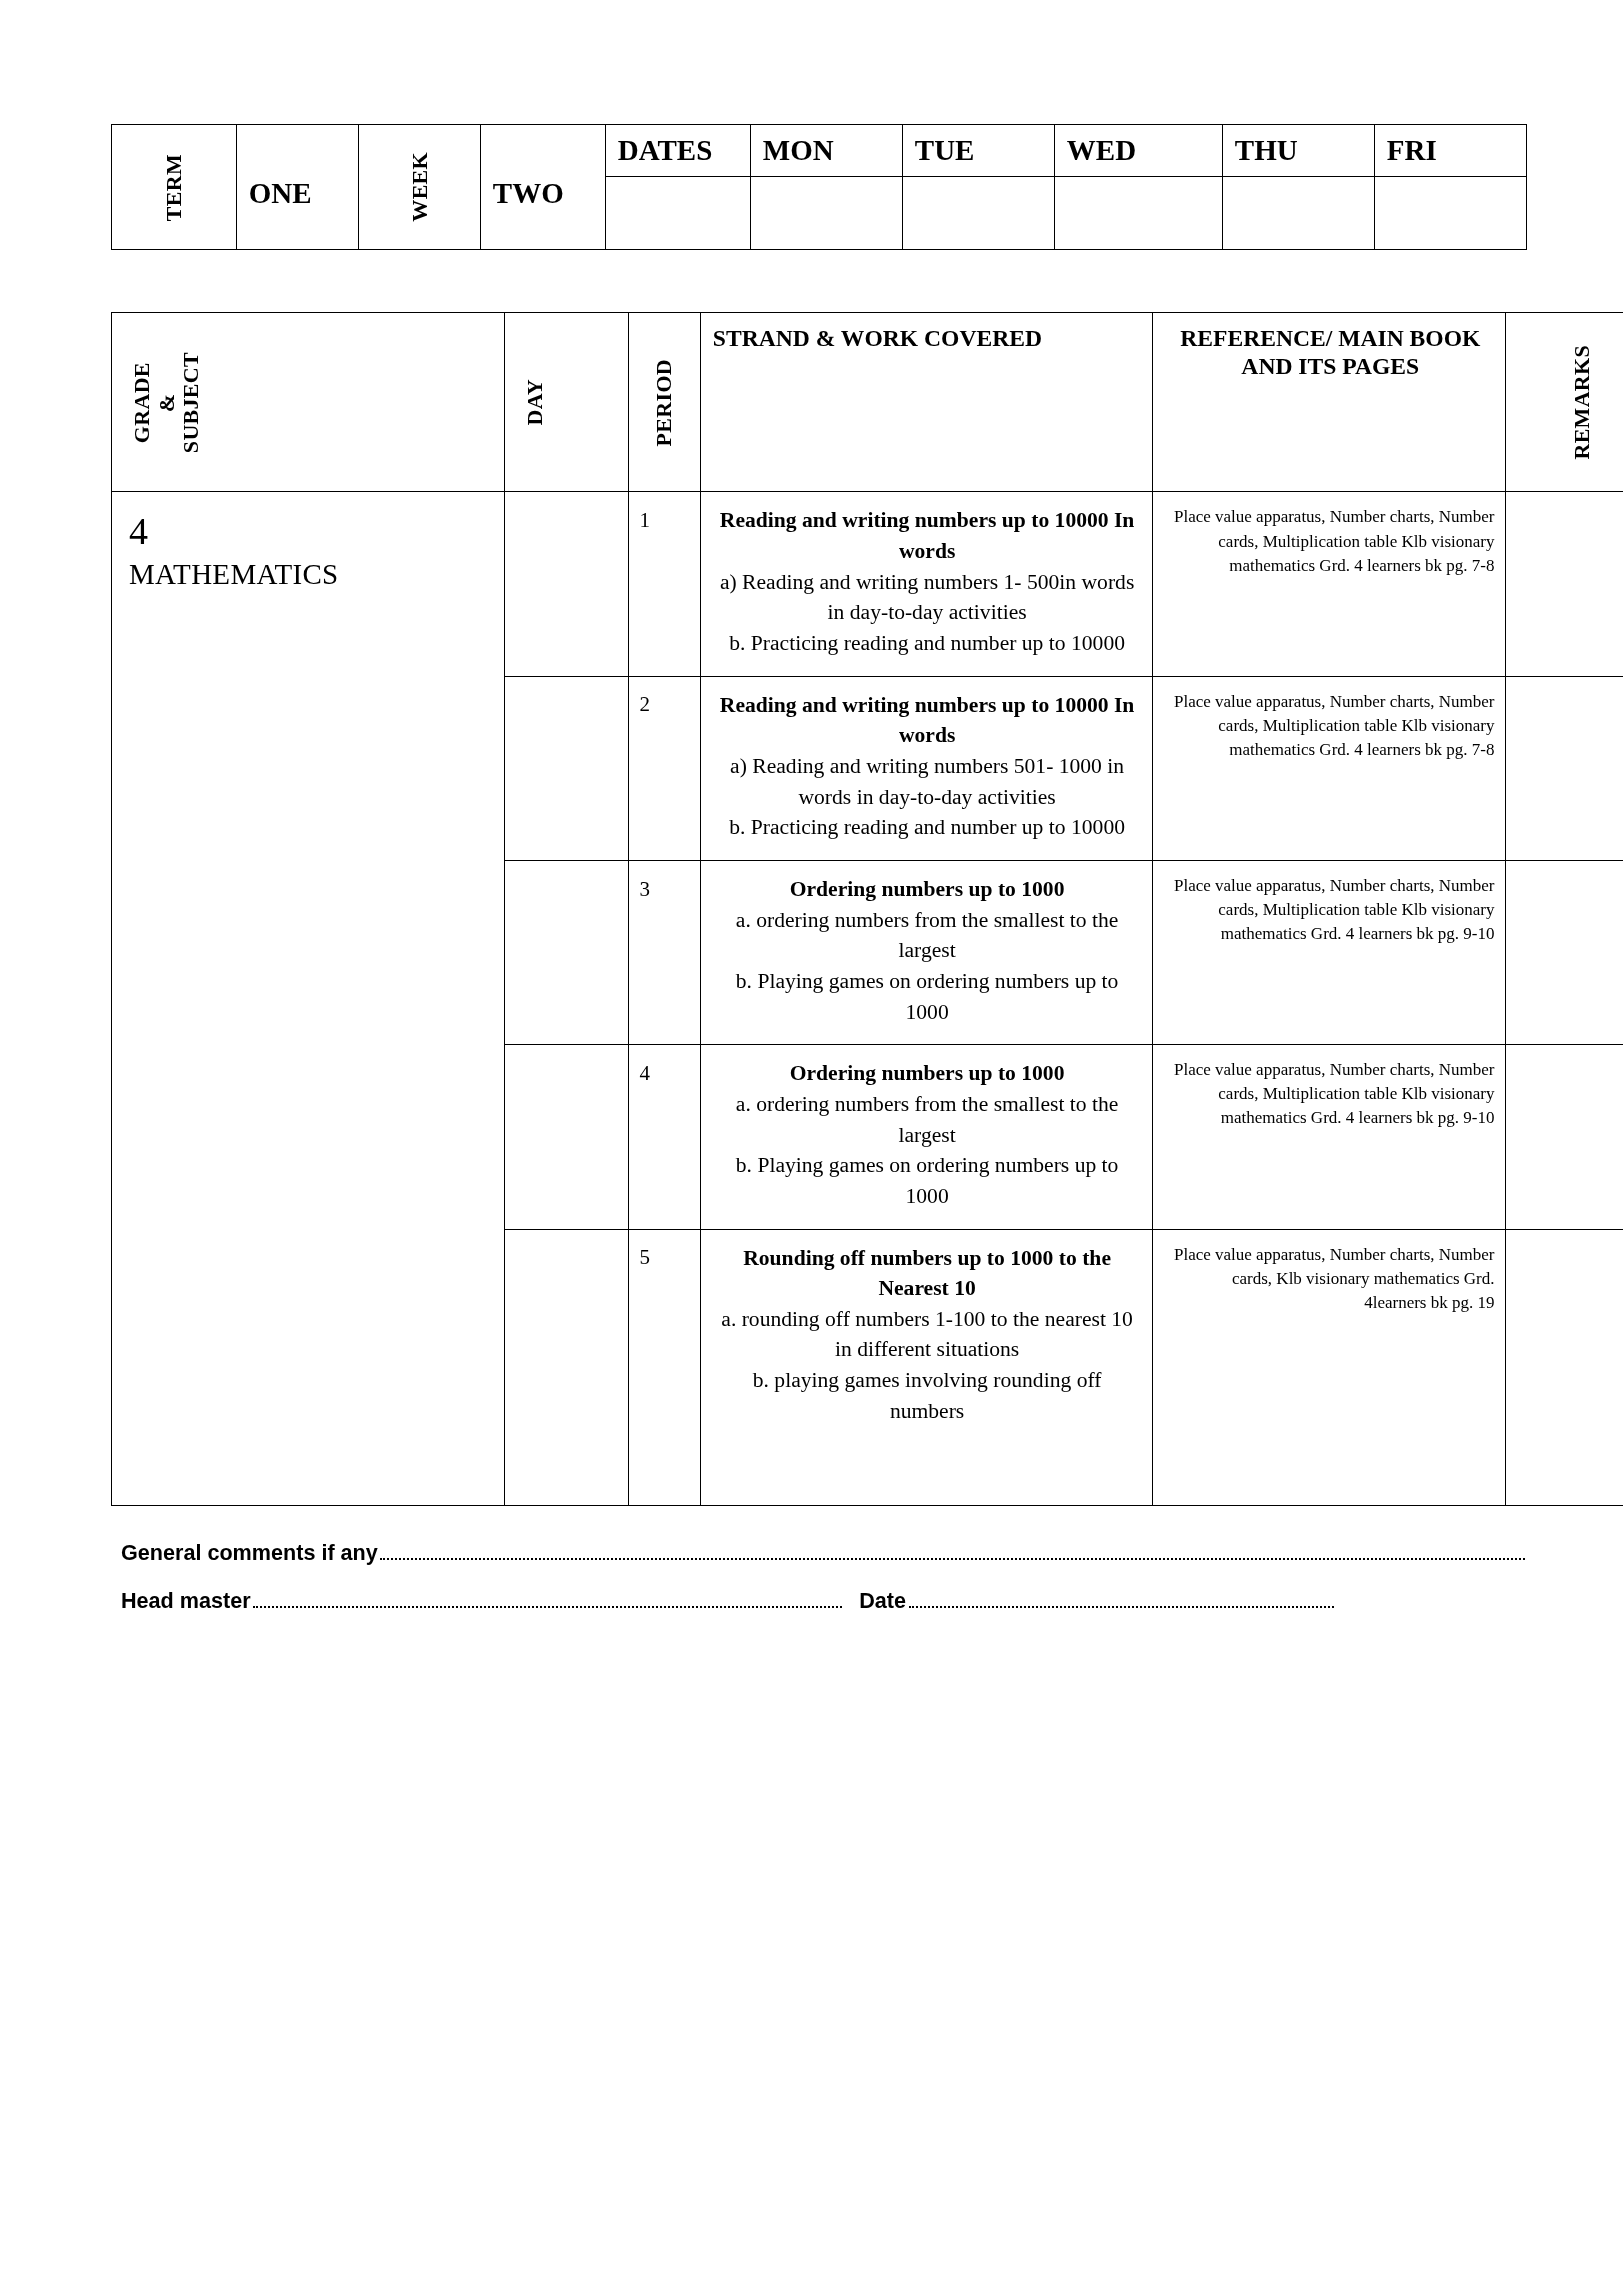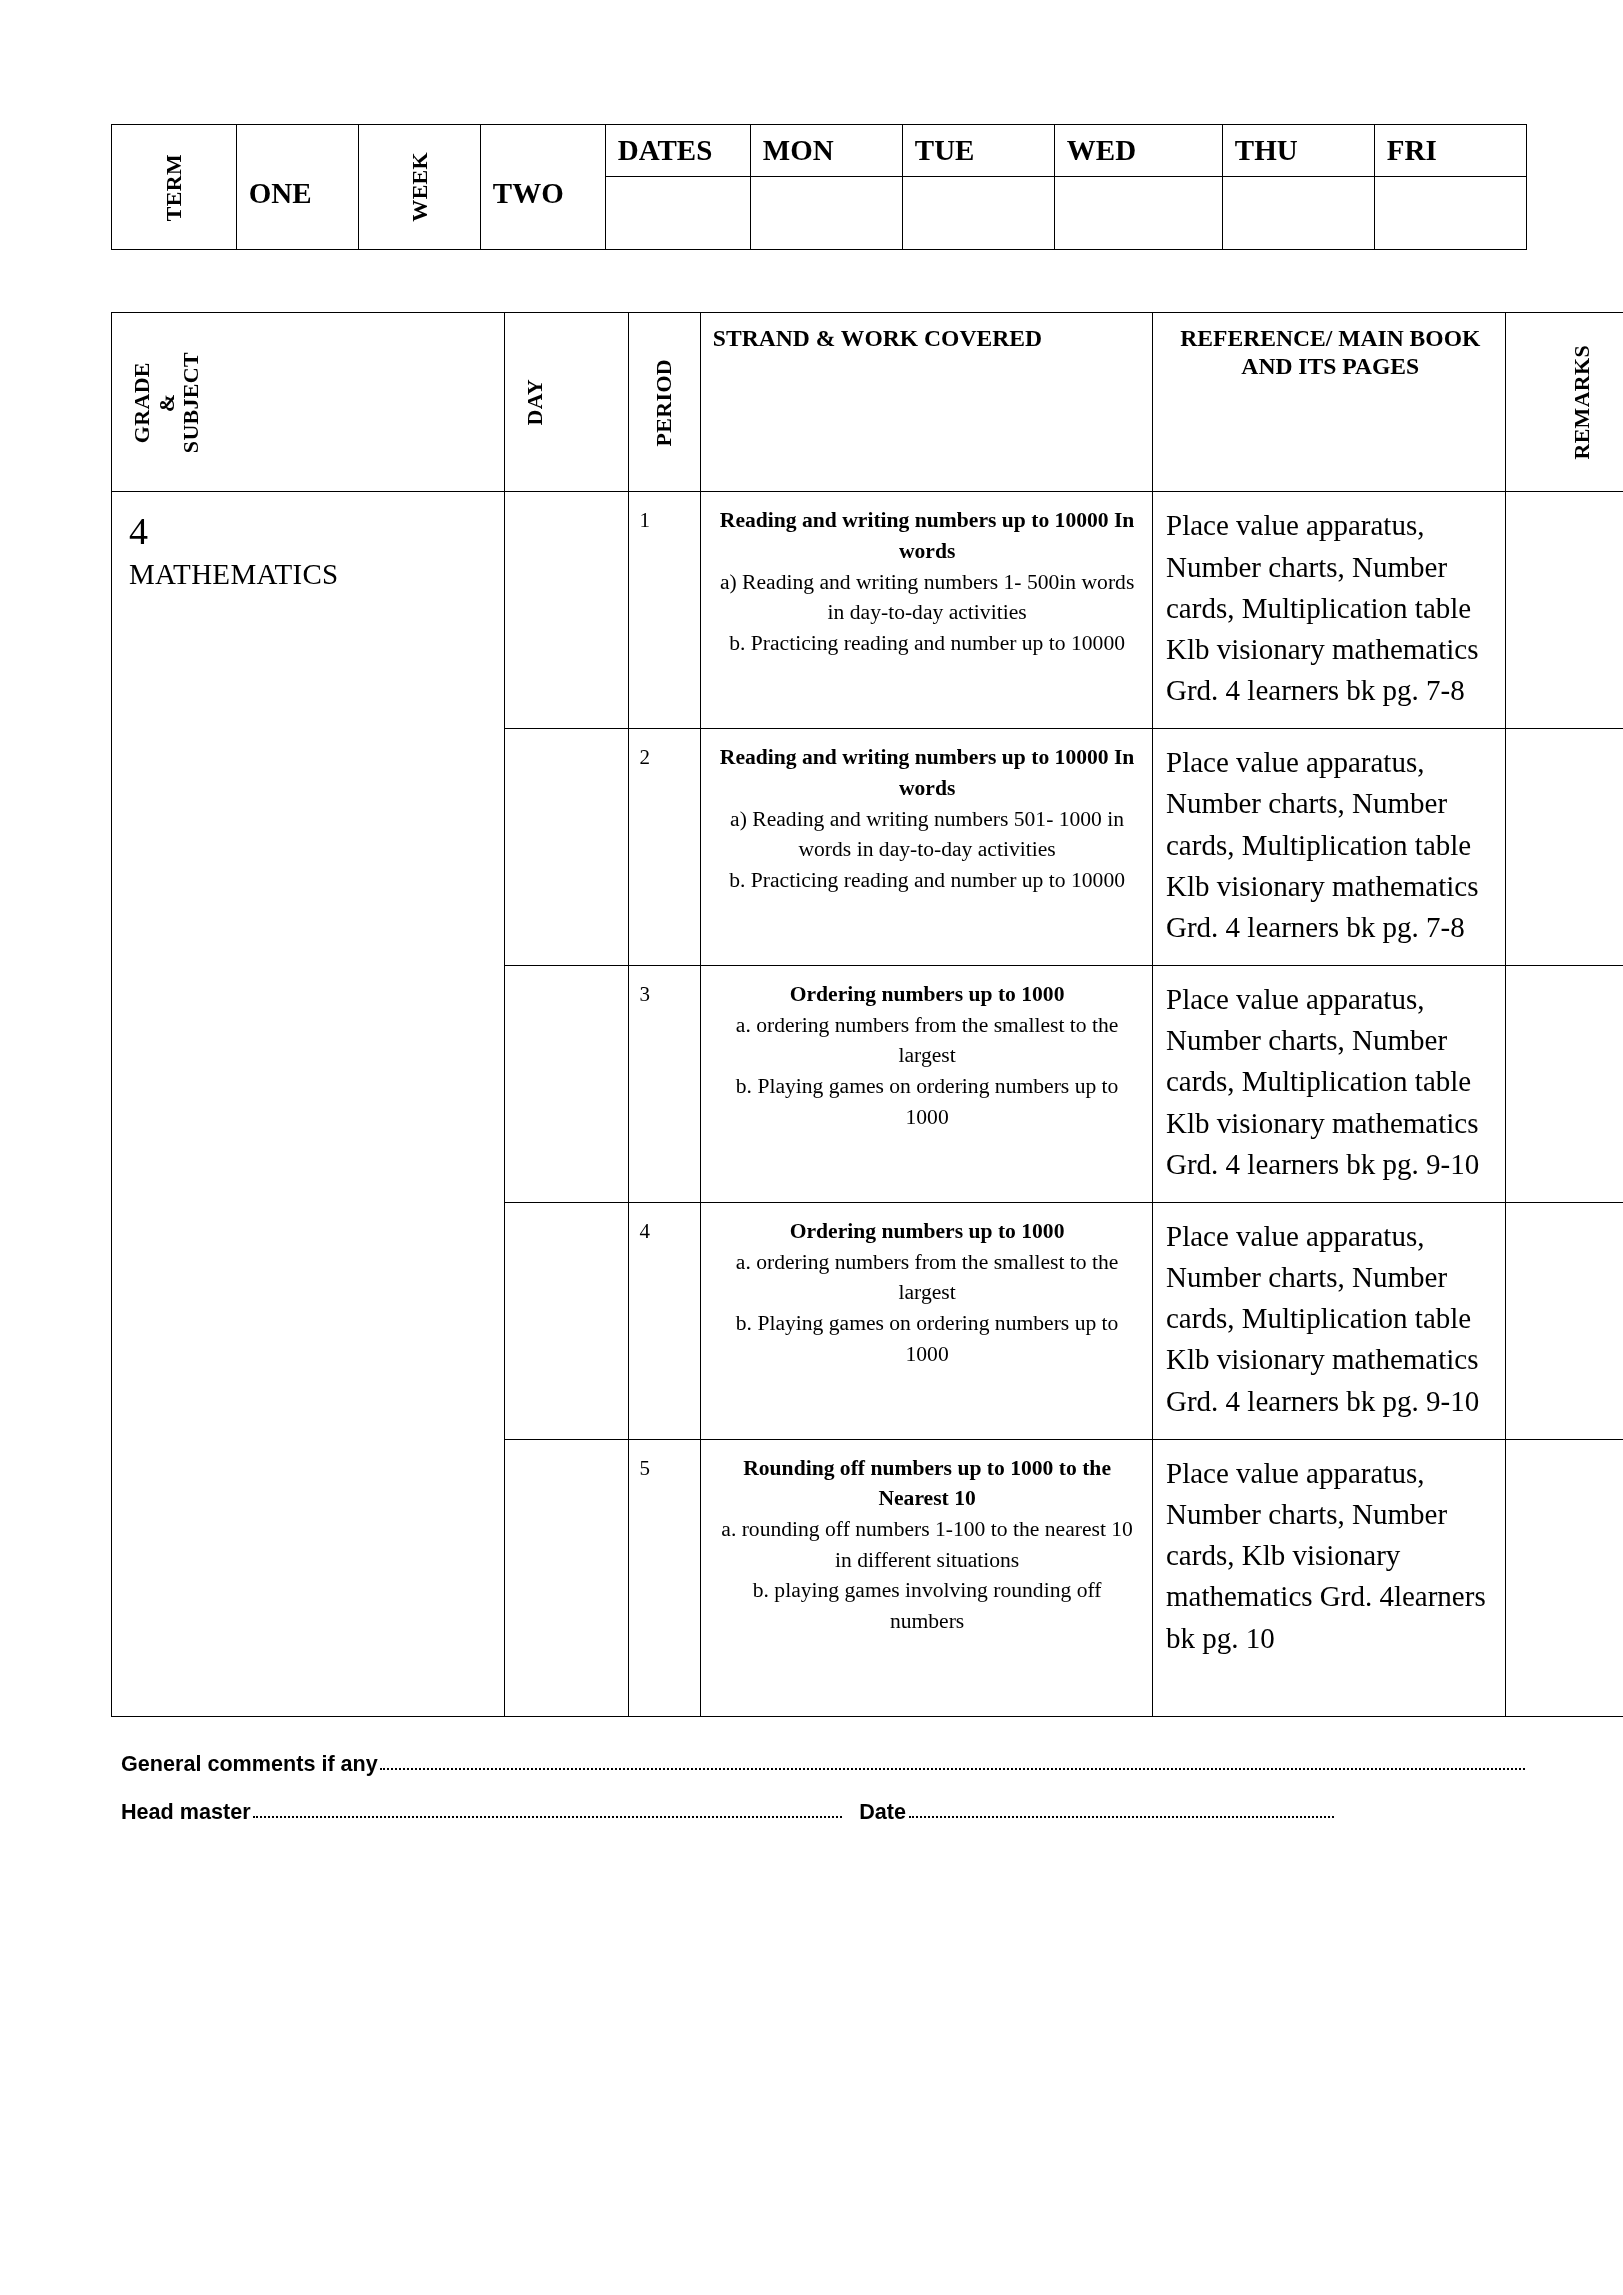--- a/index.html
+++ b/index.html
@@ -121,23 +121,24 @@
     padding: 15.7px 0 0 10.5px;
   }
   .strand-cell {
     font-size: 21.6px;
     line-height: 1.42;
     padding: 13px 11.8px 17px 13px;
     text-align: center;
   }
   .strand-cell .t { font-weight: bold; }
   .ref-cell {
-    font-size: 29px;
+    font-size: 17px;
     line-height: 1.42;
     padding: 13px 10.5px 17px 13px;
+    text-align: right;
   }
 
   
   .footer {
     margin-top: 34px;
     width: 1404px;
     font-family: "Liberation Sans", sans-serif;
     margin-left: 10px;
   }
   .f-line {
@@ -365,21 +366,21 @@
             <div class="period-cell">5</div>
           </td>
       <td>
         <div class="strand-cell" style="padding-bottom:79px">
           <span class="t">Rounding off numbers up to 1000 to the Nearest 10</span>
           <div style="white-space:pre-line">a. rounding off numbers 1-100 to the nearest 10 in different situations
 b. playing games involving rounding off numbers</div>
         </div>
       </td>
       <td>
-            <div class="ref-cell">Place value apparatus, Number charts, Number cards, Klb visionary mathematics Grd. 4learners bk pg. 10</div>
+            <div class="ref-cell">Place value apparatus, Number charts, Number cards, Klb visionary mathematics Grd. 4learners bk pg. 19</div>
           </td>
       <td>
             <div class="ref-cell"></div>
           </td>
     </tr>
   </tbody>
     </table>
 
   <div class="footer">
     <div class="f-line">

